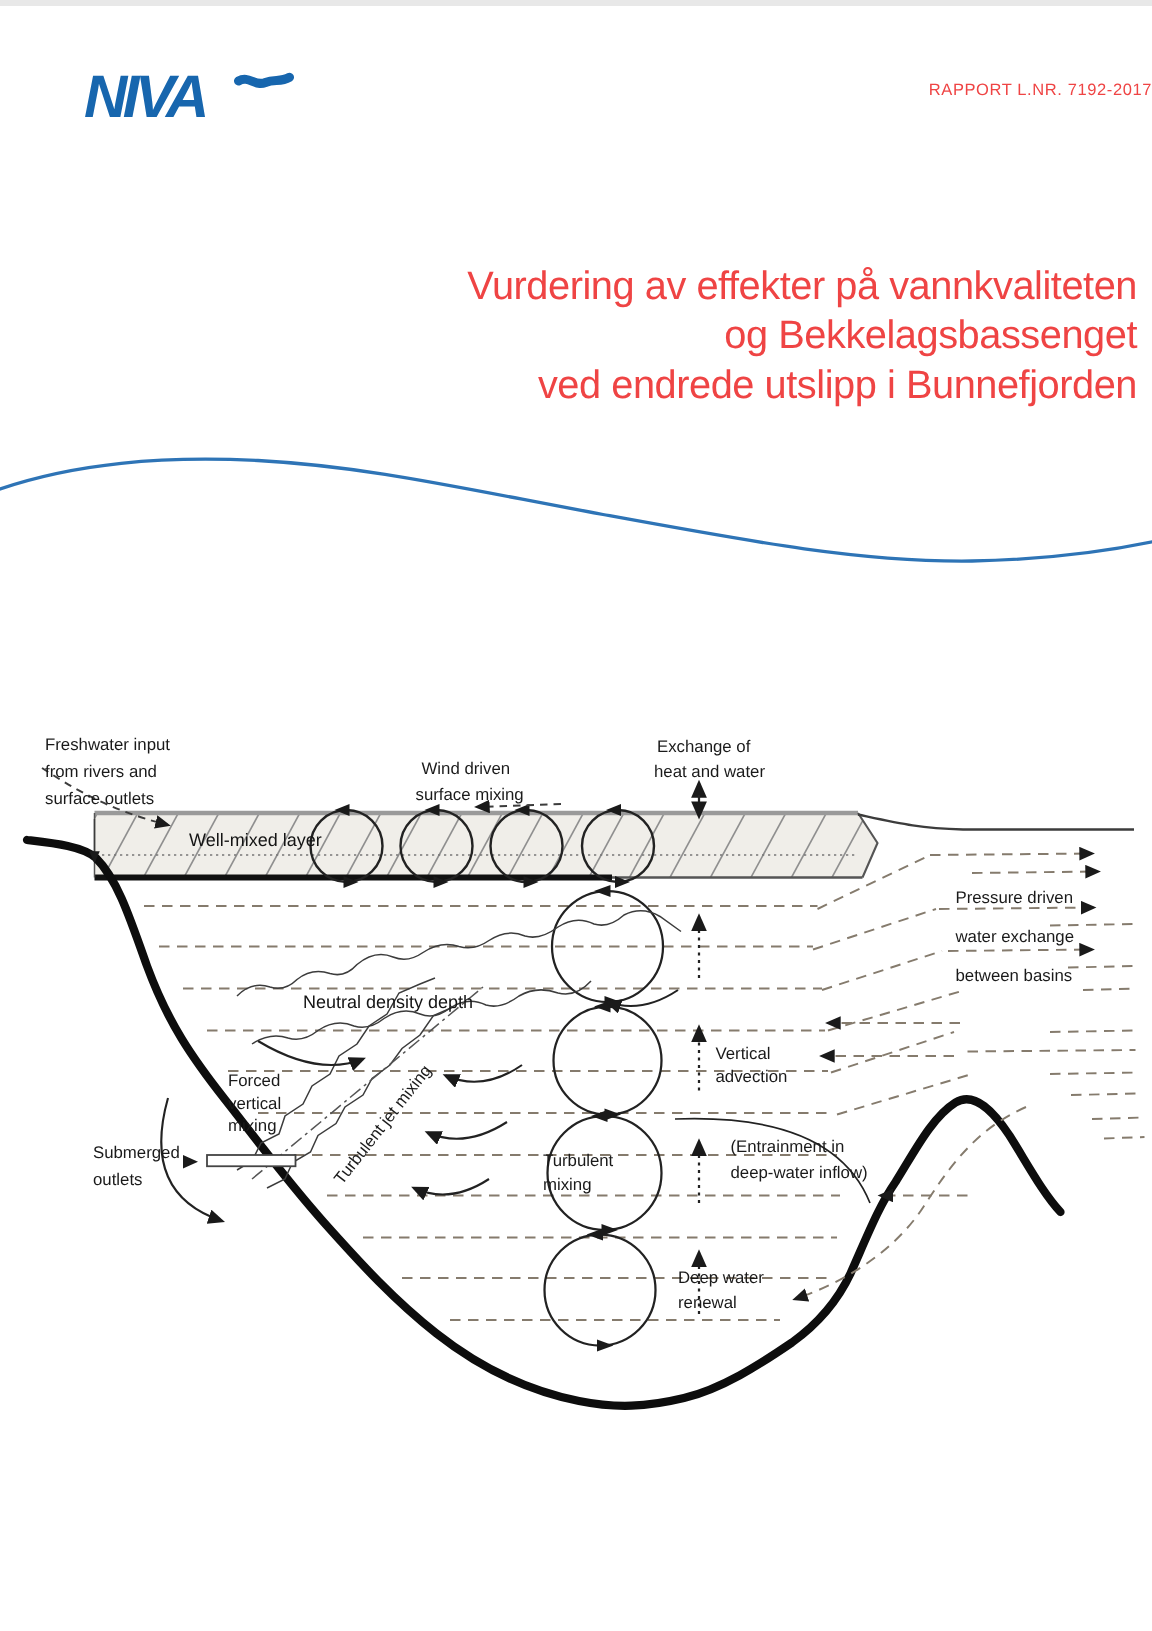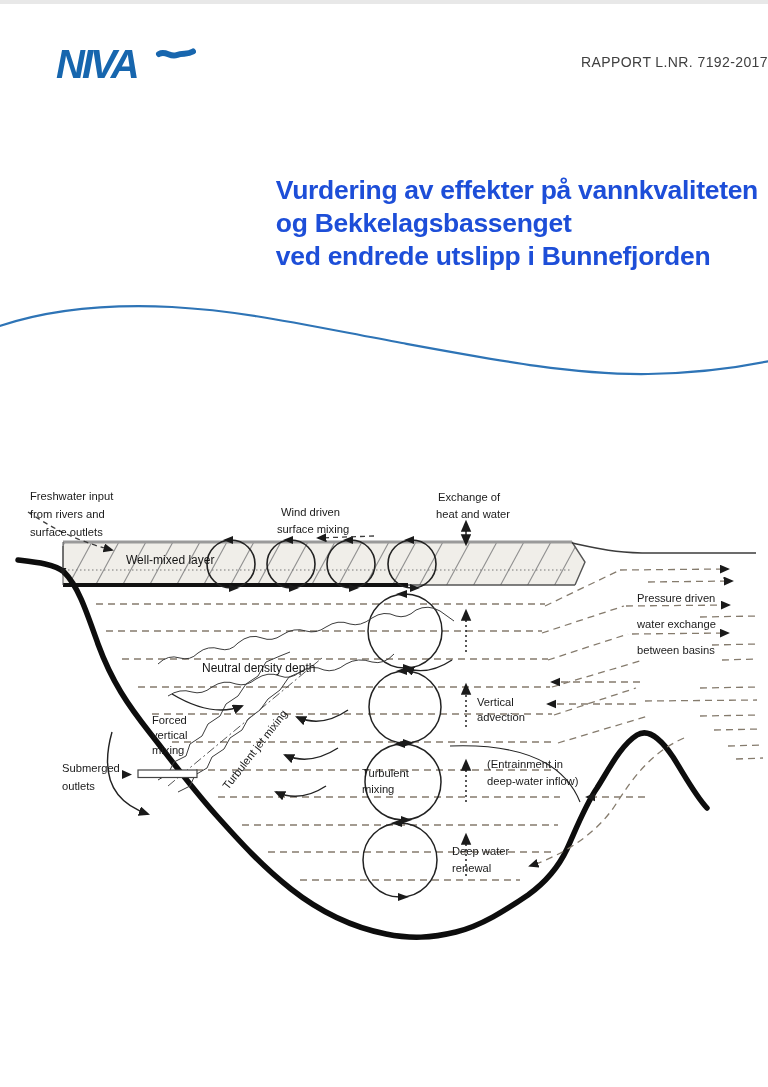--- a/index.html
+++ b/index.html
@@ -5,25 +5,25 @@
   html,body{margin:0;padding:0;background:#e8e8e8;}
   .page{
     position:relative;width:768px;height:1087px;background:#ffffff;
     overflow:hidden;font-family:"Liberation Sans",sans-serif;
     margin:4px auto;
     padding-left:40px;
   }
   .logo{position:absolute;left:56px;top:40px;width:140px;height:46px;}
   .report-no{
     position:absolute;top:50px;right:40px;
-    font-size:14px;letter-spacing:.4px;color:#404040;font-weight:400;
+    font-size:11px;letter-spacing:.4px;color:#ef4444;font-weight:400;
   }
   .cover-title{
-    position:absolute;top:170px;right:50px;text-align:left;
-    font-size:26.5px;font-weight:bold;color:#1d4ed8;
+    position:absolute;top:170px;right:50px;text-align:right;
+    font-size:26.5px;font-weight:normal;color:#ef4444;
     line-height:1.24;letter-spacing:-.3px;
   }
   .wave-svg{position:absolute;left:0;top:290px;width:768px;height:96px;}
   .diagram-svg{position:absolute;left:0;top:462px;width:768px;height:580px;}
   .dlbl{font-size:11.2px;fill:#1a1a1a;}
   .dlbl-b{font-size:12px;fill:#141414;}
   .dash{stroke:#857b6d;stroke-width:1.3;fill:none;stroke-dasharray:7 5;}
 </style>
 </head>
 <body>

